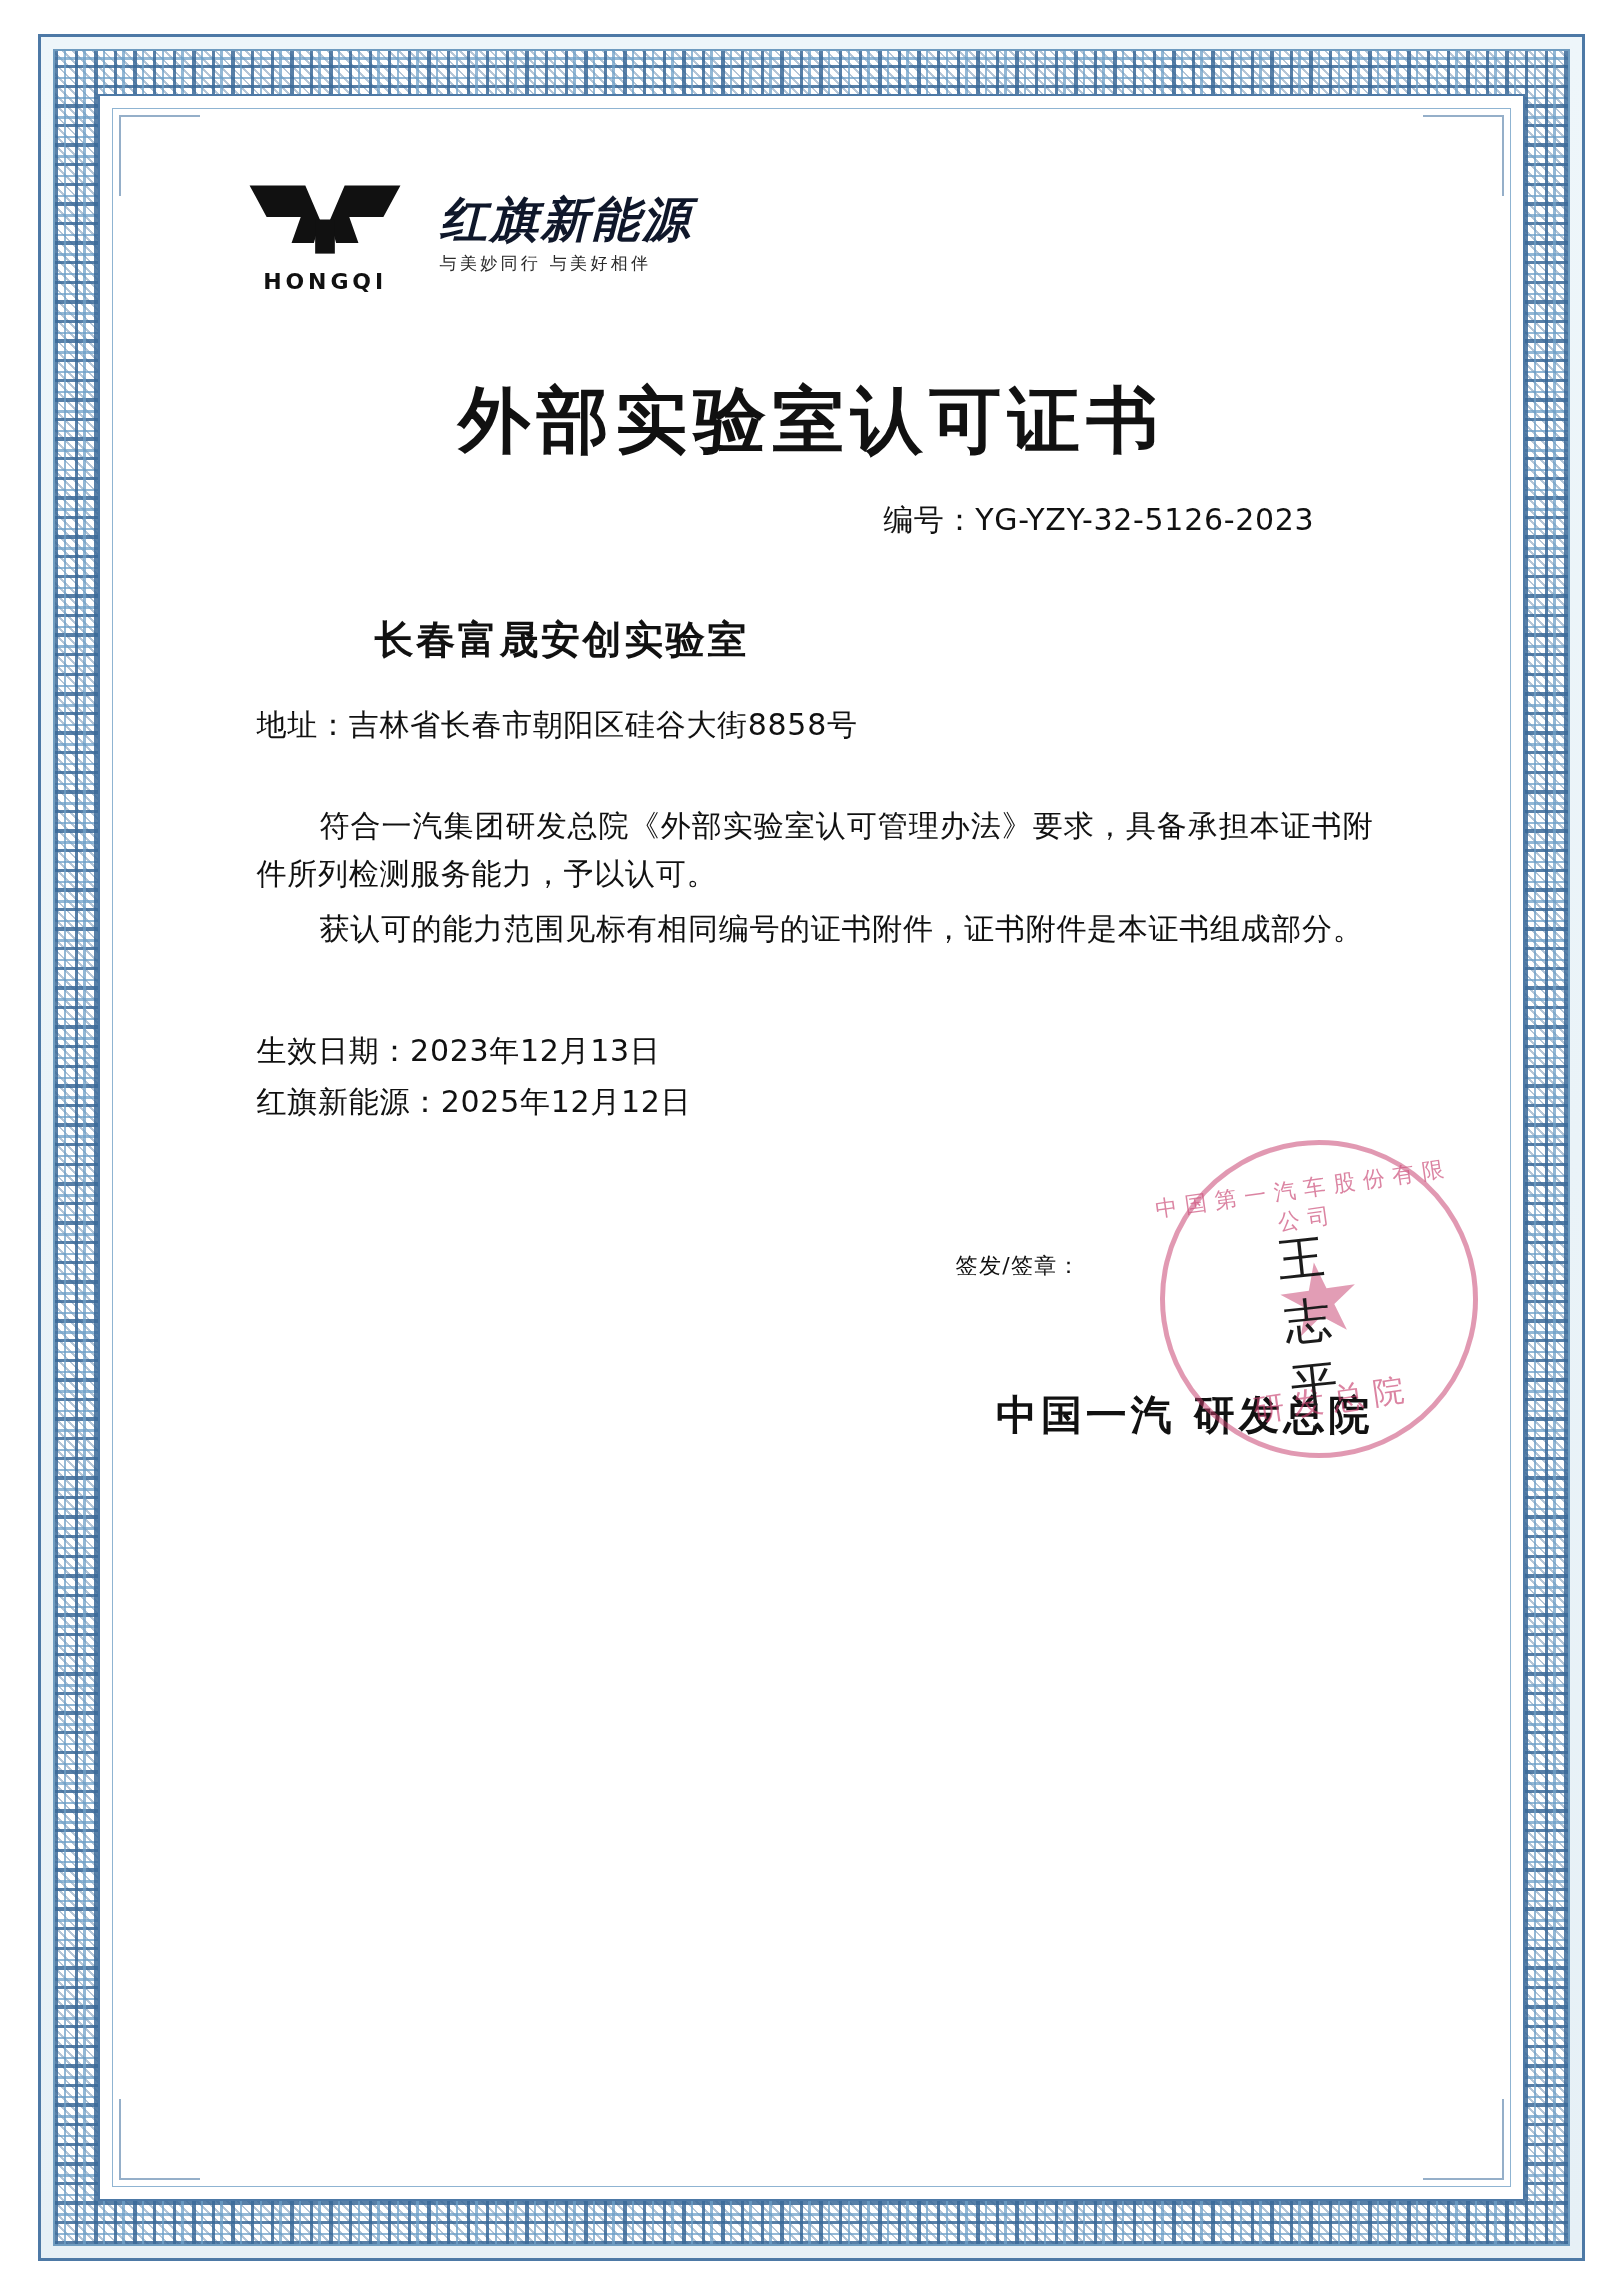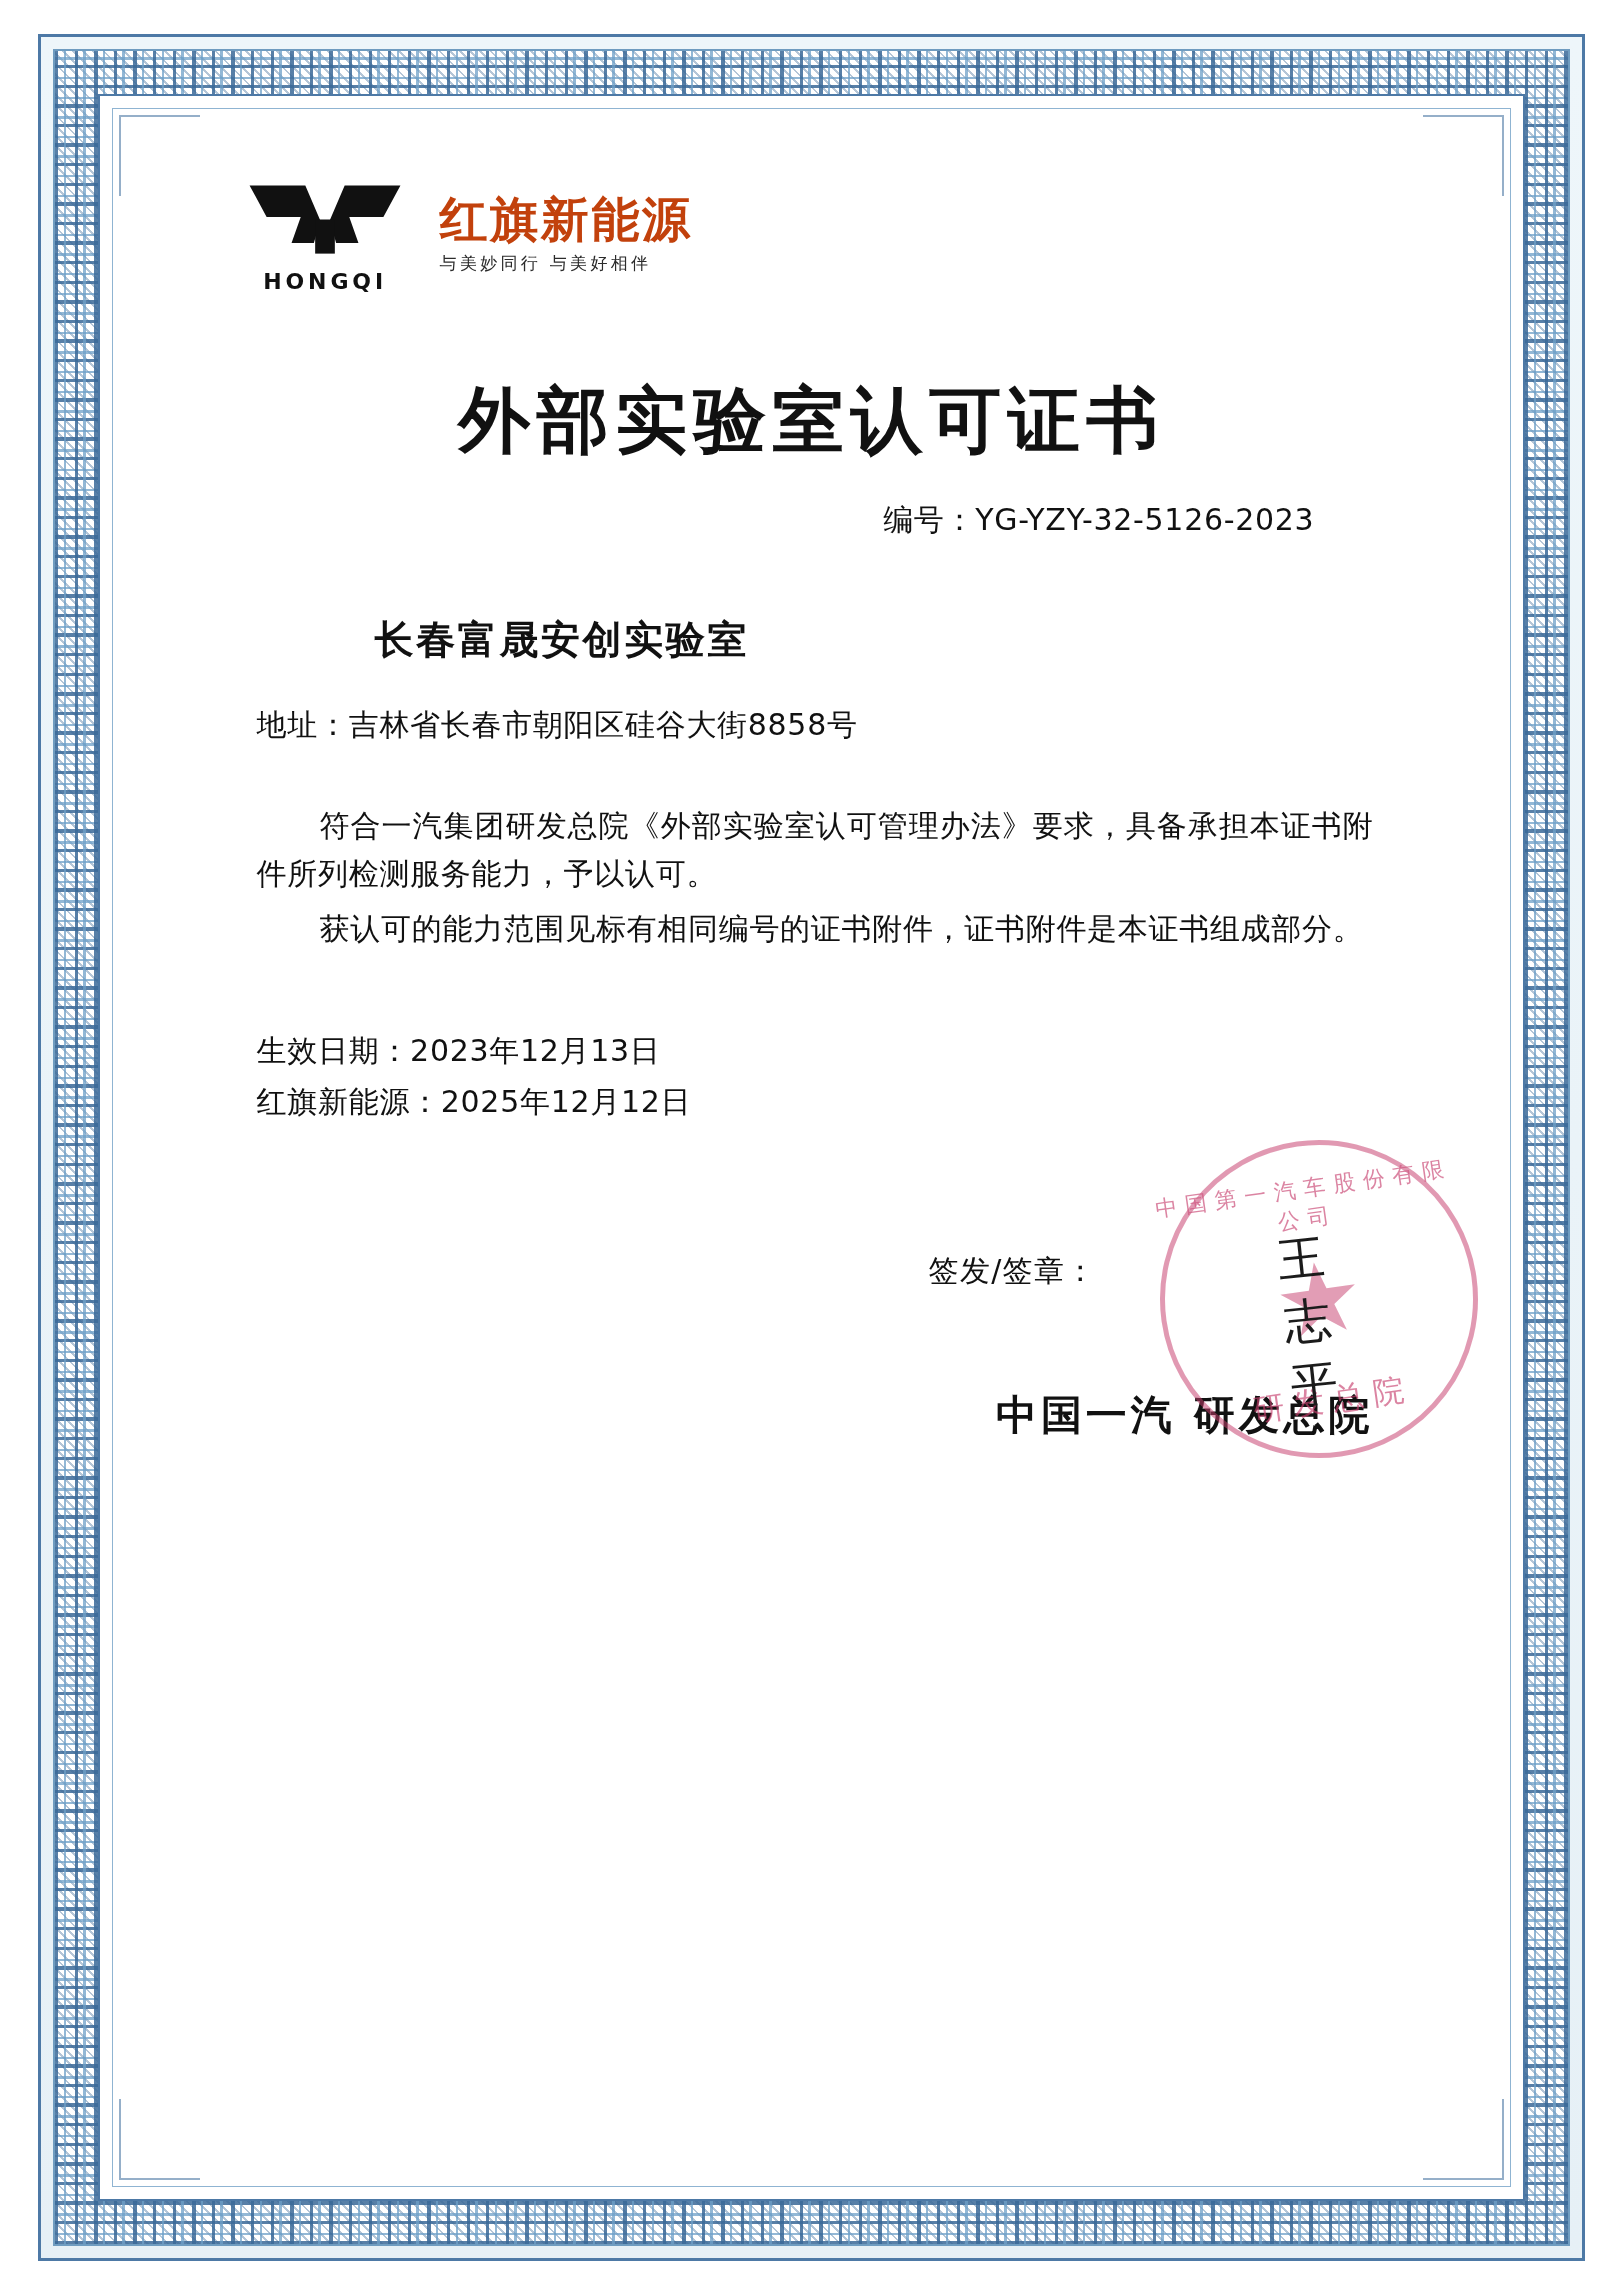--- a/index.html
+++ b/index.html
@@ -135,23 +135,24 @@
   .brand-text {
     display: flex;
     flex-direction: column;
     gap: 9.2px;
     padding-bottom: 3.9px;
   }
   .brand-cn {
     font-family: "DejaVu Serif", serif;
     font-size: 48px;
     font-weight: 700;
-    color: #c2410c;
+    color: #0f172a;
     letter-spacing: 2.6px;
     line-height: 1;
+    font-style: italic;
   }
   .brand-slogan {
     font-family: "DejaVu Sans", sans-serif;
     font-size: 17px;
     color: #2b2b2b;
     letter-spacing: 3.3px;
   }
 
   
   .cert-title {
@@ -216,23 +217,23 @@
   }
 
   
   .sign-row {
     position: relative;
     margin-top: 98px;
     height: 111px;
   }
   .sign-label {
     position: absolute;
-    left: 672px;
+    left: 699px;
     top: 26px;
-    font-size: 30px;
+    font-size: 22px;
     letter-spacing: 1.3px;
     color: #111;
   }
   .signature {
     position: absolute;
     left: 1027px;
     top: 0px;
     font-family: "DejaVu Serif", serif;
     font-size: 47px;
     color: #1b1b1b;

